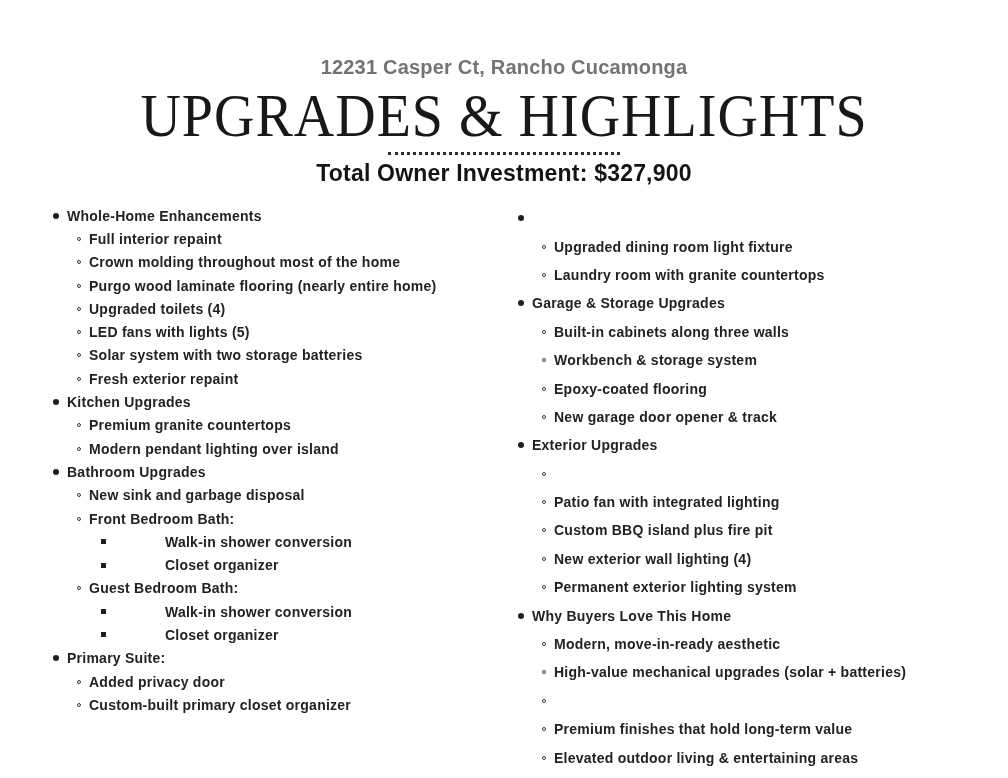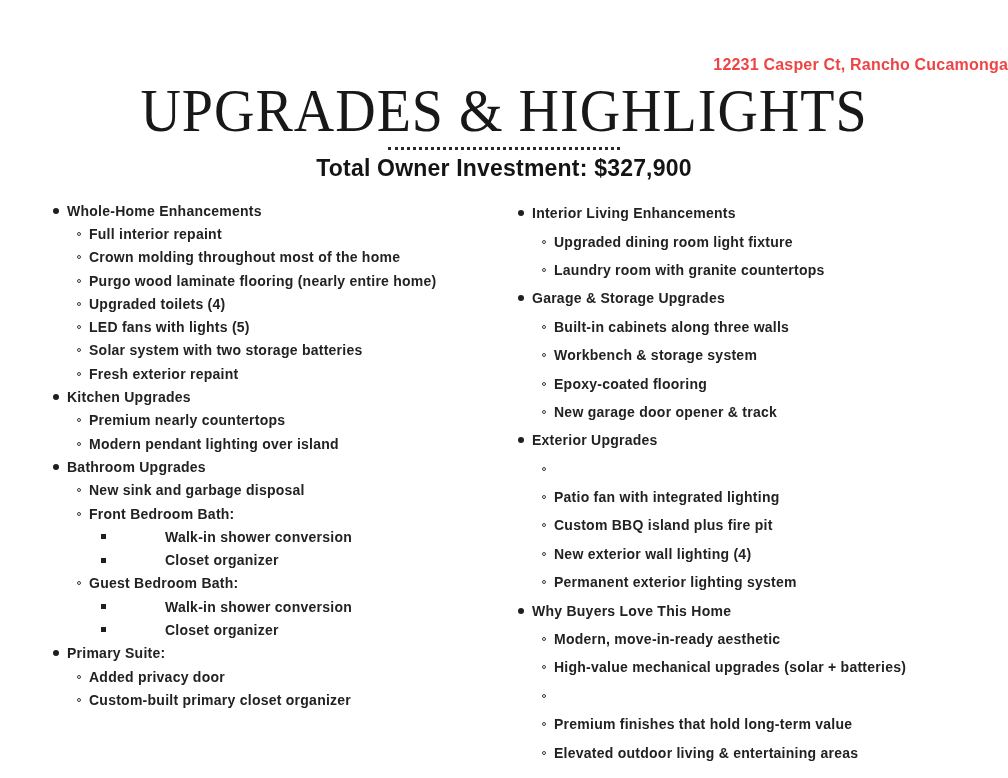--- a/index.html
+++ b/index.html
@@ -6,25 +6,24 @@
   html, body { background: #ffffff; }
   body {
     width: 1008px;
     height: 778px;
     font-family: "Liberation Sans", sans-serif;
     color: #1f1f1f;
     overflow: hidden;
   }
   .header { text-align: center; padding-top: 56px; }
   .address {
-    font-size: 16px;
+    font-size: 20px;
     font-weight: bold;
-    color: #ef4444;
+    color: #737373;
     letter-spacing: 0.2px;
-    text-align: right;
   }
   .title {
     font-family: "Liberation Serif", serif;
     font-weight: 500;
     font-size: 56px;
     letter-spacing: 1px;
     color: #181818;
     line-height: 1.0;
     margin-top: 8px;
     transform: scaleY(1.08);
@@ -124,21 +123,21 @@
       <div class="line level-2">
         <span class="bullet b2"></span>
         <span>Fresh exterior repaint</span>
       </div>
       <div class="line level-1">
         <span class="bullet b1"></span>
         <span>Kitchen Upgrades</span>
       </div>
       <div class="line level-2">
         <span class="bullet b2"></span>
-        <span>Premium nearly countertops</span>
+        <span>Premium granite countertops</span>
       </div>
       <div class="line level-2">
         <span class="bullet b2"></span>
         <span>Modern pendant lighting over island</span>
       </div>
       <div class="line level-1">
         <span class="bullet b1"></span>
         <span>Bathroom Upgrades</span>
       </div>
       <div class="line level-2">
@@ -178,21 +177,20 @@
         <span>Added privacy door</span>
       </div>
       <div class="line level-2">
         <span class="bullet b2"></span>
         <span>Custom-built primary closet organizer</span>
       </div>
     </div>
   <div class="col col-right">
       <div class="line level-1">
         <span class="bullet b1"></span>
-        <span>Interior Living Enhancements</span>
       </div>
       <div class="line level-2">
         <span class="bullet b2"></span>
         <span>Upgraded dining room light fixture</span>
       </div>
       <div class="line level-2">
         <span class="bullet b2"></span>
         <span>Laundry room with granite countertops</span>
       </div>
       <div class="line level-1">

